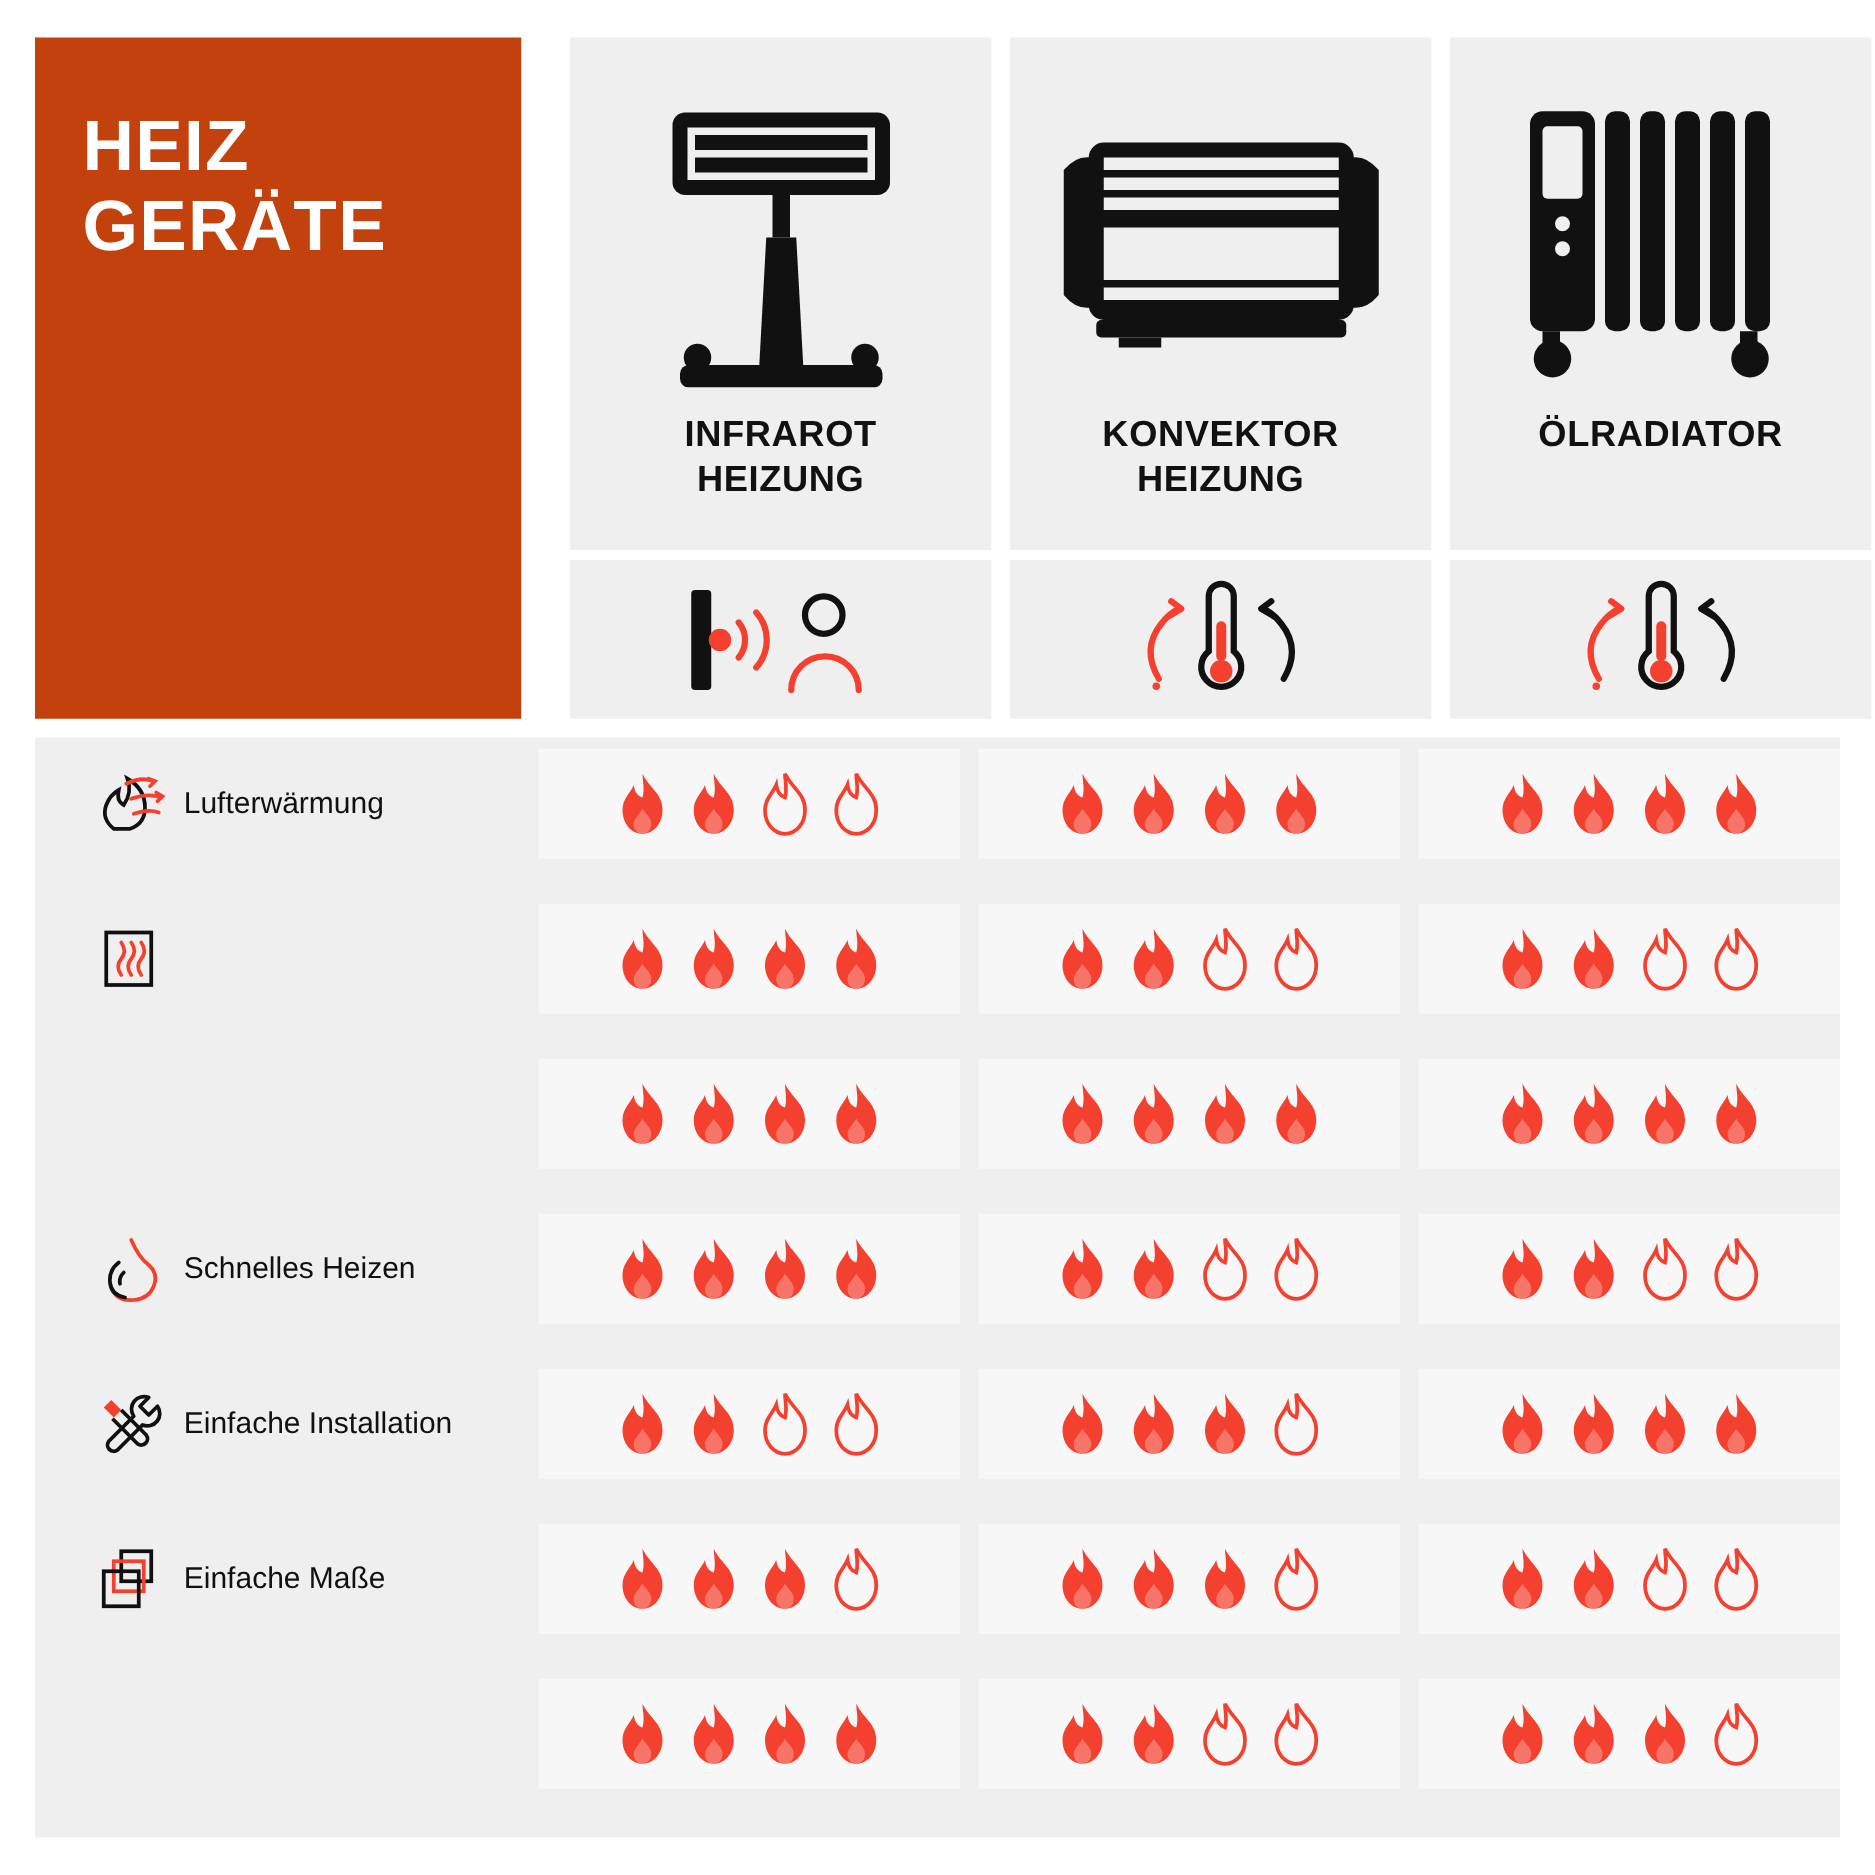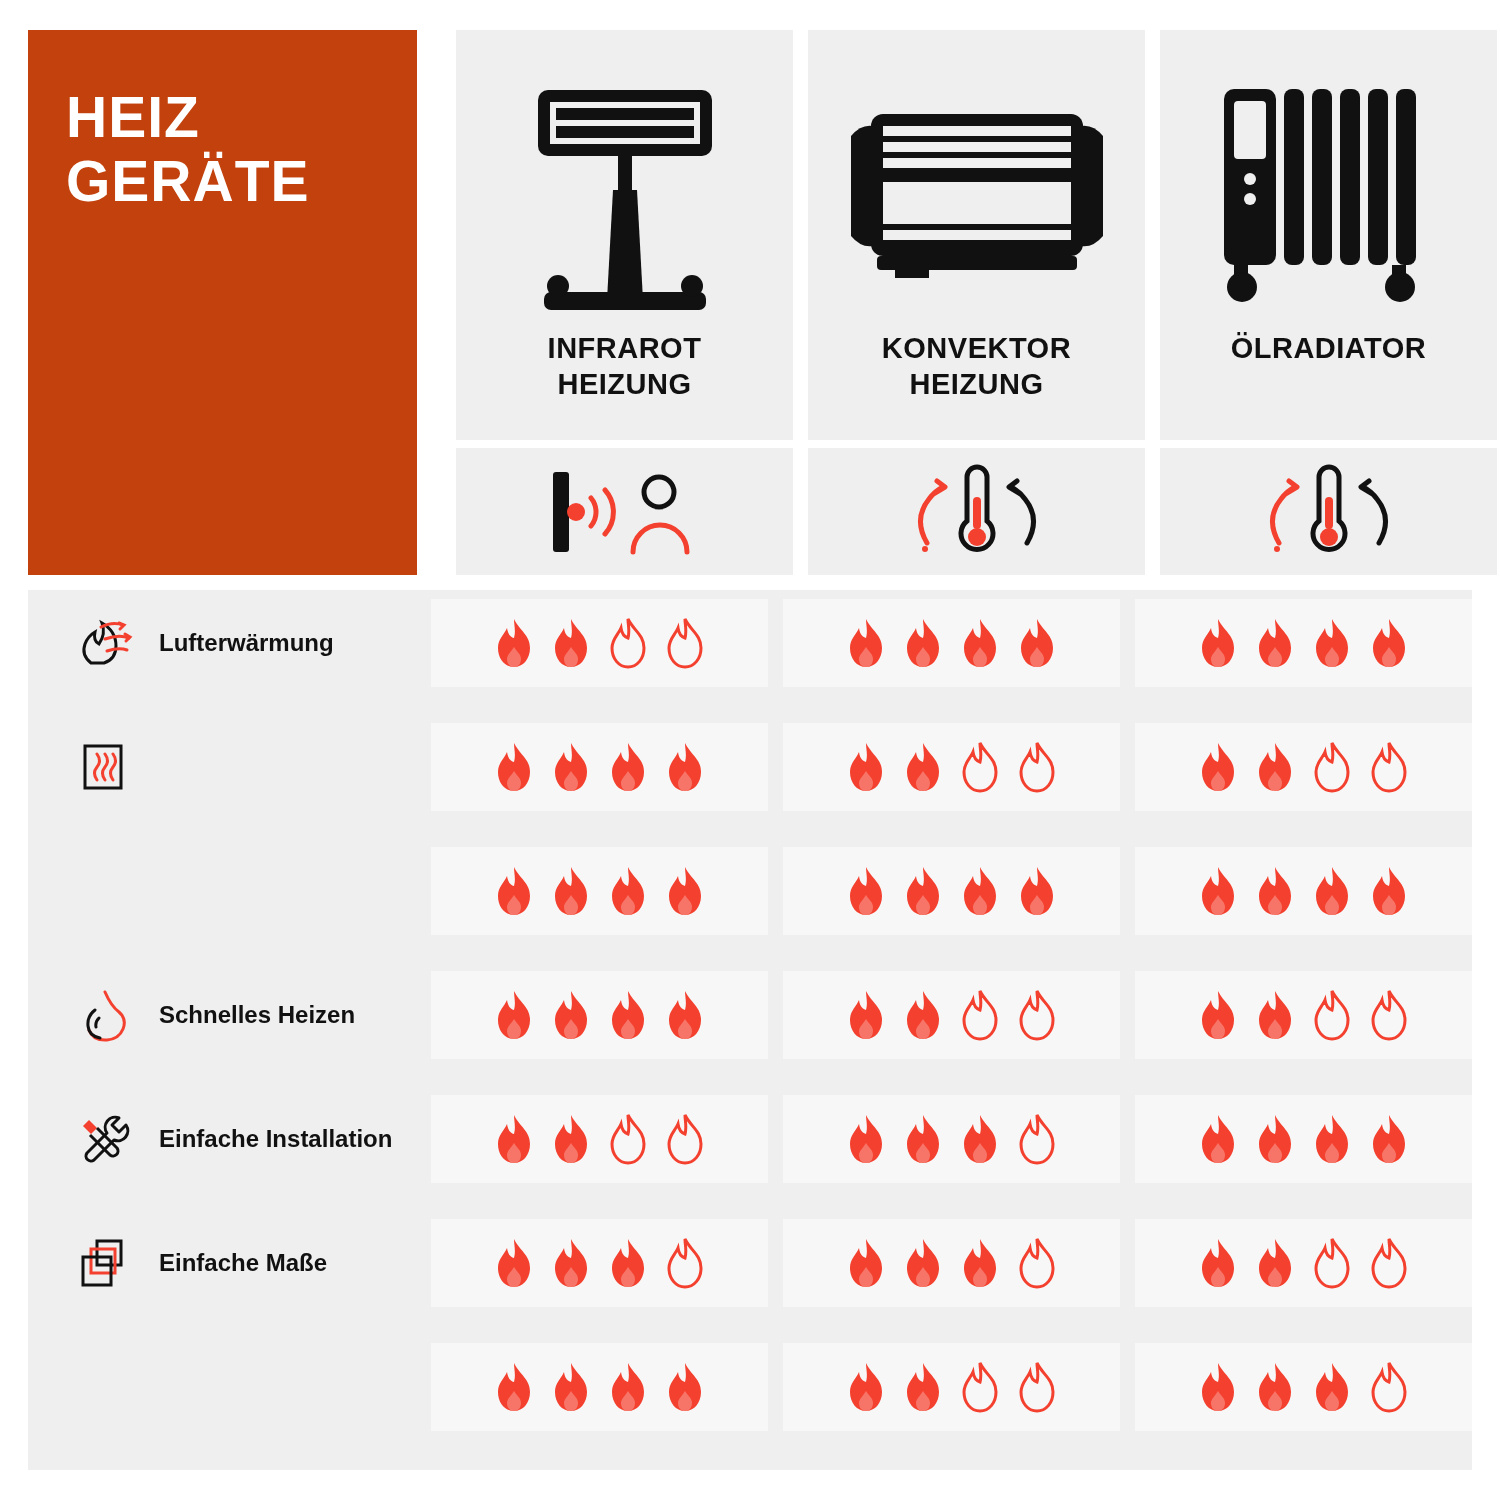--- a/index.html
+++ b/index.html
@@ -128,22 +128,21 @@
     height: 106px;
   }
   .row-label {
     position: absolute;
     left: 45px;
     top: 0;
     width: 360px;
     height: 106px;
     display: flex;
     align-items: center;
-    gap: 24px;
-    font-weight: bold;
+    gap: 12px;
   }
   .row-icon {
     width: 62px;
     min-width: 62px;
     height: 62px;
     display: flex;
     align-items: center;
     justify-content: center;
   }
   .row-text {

